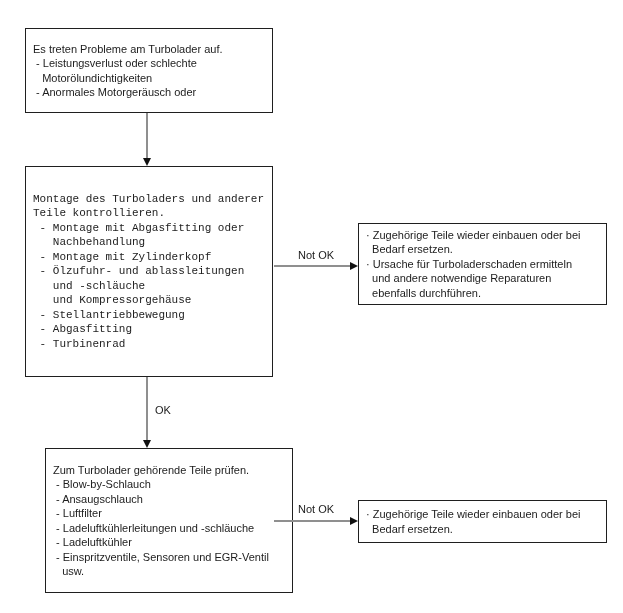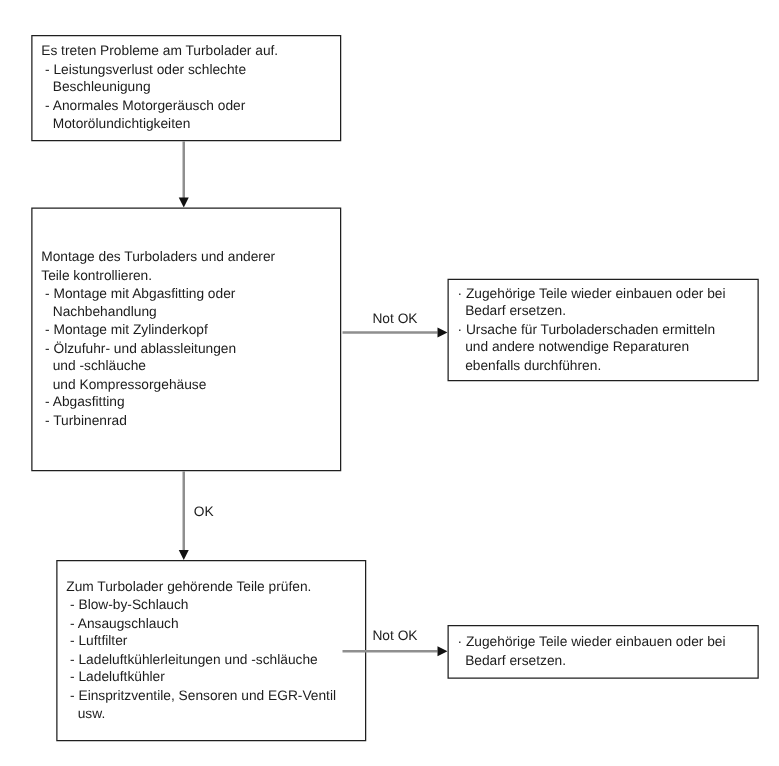--- a/index.html
+++ b/index.html
@@ -26,21 +26,21 @@
     background: var(--bg);
     display: flex;
     flex-direction: column;
     justify-content: center;
     padding: 2px 7px;
     font-size: 11px;
     line-height: 14.5px;
   }
   .fc-box .line { white-space: pre; }
   .box-problem        { left: 25px;  top: 28px;  width: 248px; height: 85px;  }
-  .box-montage-check  { left: 25px;  top: 166px; width: 248px; height: 211px; }
+  .box-montage-check  { left: 25px;  top: 166px; width: 248px; height: 211px; font-family: Liberation Mono, monospace; }
   .box-notok-full     { left: 358px; top: 223px; width: 249px; height: 82px;  }
   .box-parts-check    { left: 25px;  top: 448px; width: 248px; height: 145px; margin-left: 20px; }
   .box-notok-short    { left: 358px; top: 500px; width: 249px; height: 43px;  }
 
   .v-line {
     position: absolute;
     width: 2px;
     background: var(--connector);
   }
   .h-line {
@@ -84,37 +84,37 @@
   .label-notok-2 { left: 274px; top: 503px; width: 84px; text-align: center; }
 </style>
 </head>
 <body>
 
 <div class="canvas">
 
   <div class="fc-box box-problem">
       <div class="line">Es treten Probleme am Turbolader auf.</div>
       <div class="line"> - Leistungsverlust oder schlechte</div>
-      <div class="line">   Beschleunigung</div>
+      <div class="line">   Motorölundichtigkeiten</div>
       <div class="line"> - Anormales Motorgeräusch oder</div>
-      <div class="line">   Motorölundichtigkeiten</div>
     </div>
 
   <div class="v-line v-line-1"></div>
   <div class="arrow-down arrow-down-1"></div>
 
   <div class="fc-box box-montage-check">
       <div class="line">Montage des Turboladers und anderer</div>
       <div class="line">Teile kontrollieren.</div>
       <div class="line"> - Montage mit Abgasfitting oder</div>
       <div class="line">   Nachbehandlung</div>
       <div class="line"> - Montage mit Zylinderkopf</div>
       <div class="line"> - Ölzufuhr- und ablassleitungen</div>
       <div class="line">   und -schläuche</div>
       <div class="line">   und Kompressorgehäuse</div>
+      <div class="line"> - Stellantriebbewegung</div>
       <div class="line"> - Abgasfitting</div>
       <div class="line"> - Turbinenrad</div>
     </div>
 
   <div class="conn-label label-notok-1">Not OK</div>
   <div class="h-line h-line-1"></div>
   <div class="arrow-right arrow-right-1"></div>
 
   <div class="fc-box box-notok-full">
       <div class="line">· Zugehörige Teile wieder einbauen oder bei</div>

